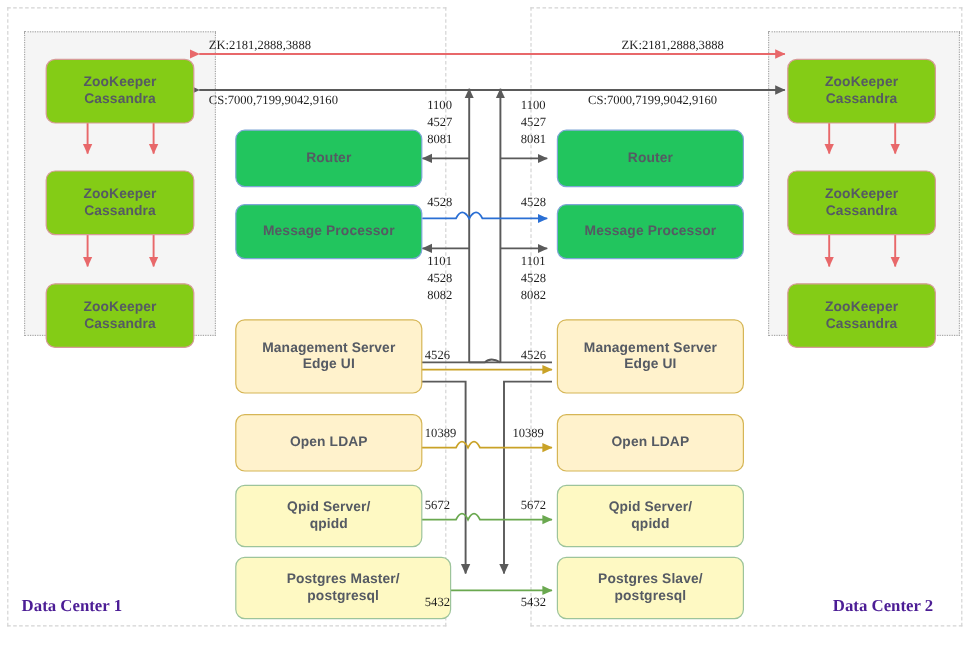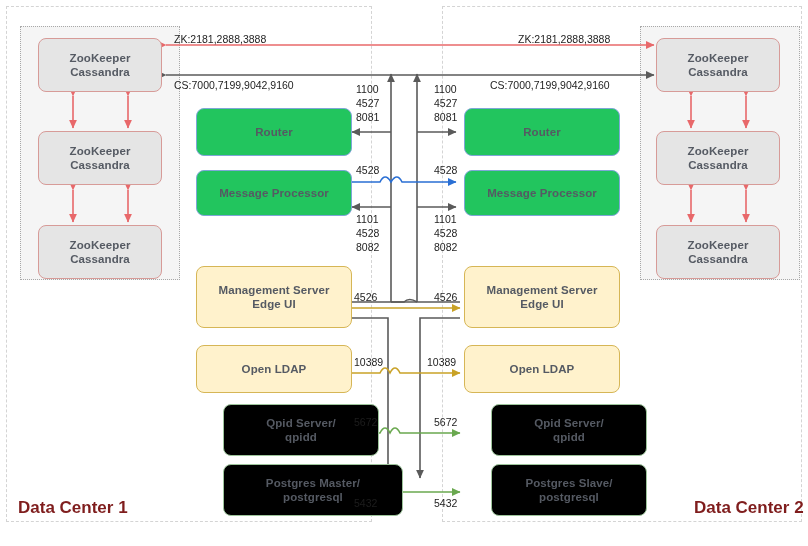--- a/index.html
+++ b/index.html
@@ -6,31 +6,31 @@
   body{width:808px;height:546px;overflow:hidden;
        font-family:"Liberation Sans",sans-serif;}
   #stage{position:relative;width:808px;height:546px;}
   svg.layer{position:absolute;left:0;top:0;width:808px;height:546px;}
 
   .node{position:absolute;box-sizing:border-box;border:1px solid #9a9a9a;
         border-radius:8px;display:flex;align-items:center;justify-content:center;
         text-align:center;font-weight:bold;font-size:11.5px;color:#555a63;
         line-height:14px;letter-spacing:.1px;}
   .n-blue{background:#22c55e;border-color:#7ea6d6;}
-  .n-red{background:#e5e5e5;border-color:#d79b98;}
+  .n-red{background:#84cc16;border-color:#d79b98;margin-top:11px;}
   .n-yellow{background:#fff2cc;border-color:#d6b656;}
-  .n-green{background:#000000;border-color:#9dc49b;margin-left:27px;}
+  .n-green{background:#fef9c3;border-color:#9dc49b;}
 
   .zkbox{position:absolute;box-sizing:border-box;background:#f5f5f5;
          border:1px dotted #a8a8a8;}
   .dcbox{position:absolute;box-sizing:border-box;border:1px dashed #d4d4d4;
          background:transparent;}
-  .dclabel{position:absolute;font-size:17px;font-weight:bold;color:#7f1d1d;}
-
-  .plabel{position:absolute;font-family:Liberation Sans, sans-serif;
+  .dclabel{position:absolute;font-size:14px;font-weight:bold;color:#4c1d95;font-family:Liberation Serif, serif;}
+
+  .plabel{position:absolute;font-family:Liberation Serif, serif;
           font-size:10.5px;color:#1d1d1d;white-space:pre;line-height:14px;}
 </style>
 </head>
 <body>
 
 <div id="stage">
 
   <div class="dcbox" style="left:6px;top:6px;width:366px;height:516px;"></div>
   <div class="dcbox" style="left:442px;top:6px;width:360px;height:516px;"></div>
 

